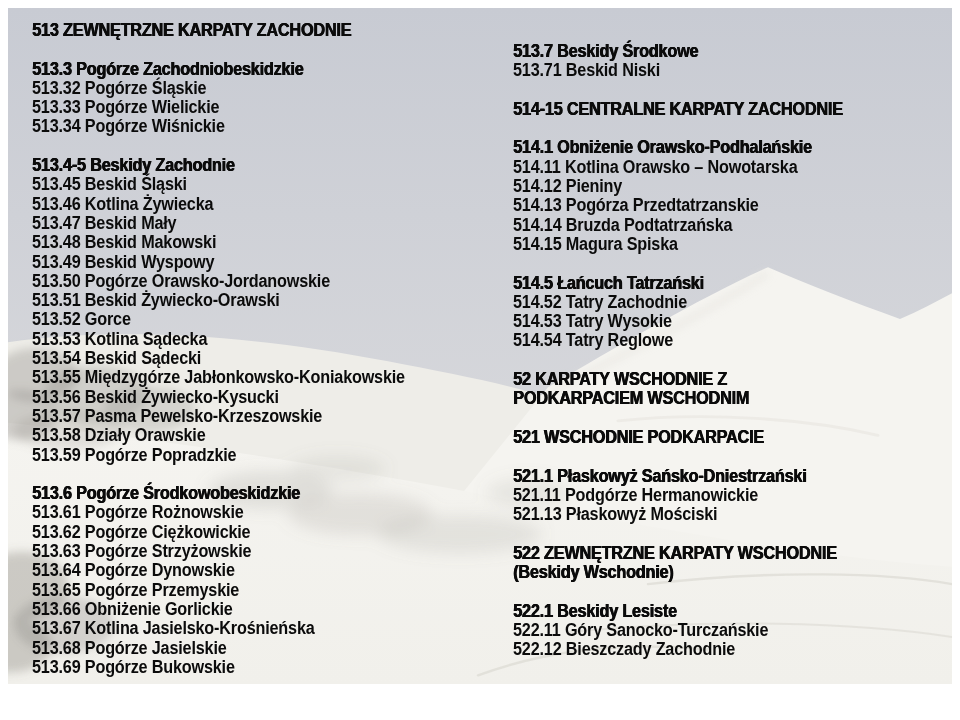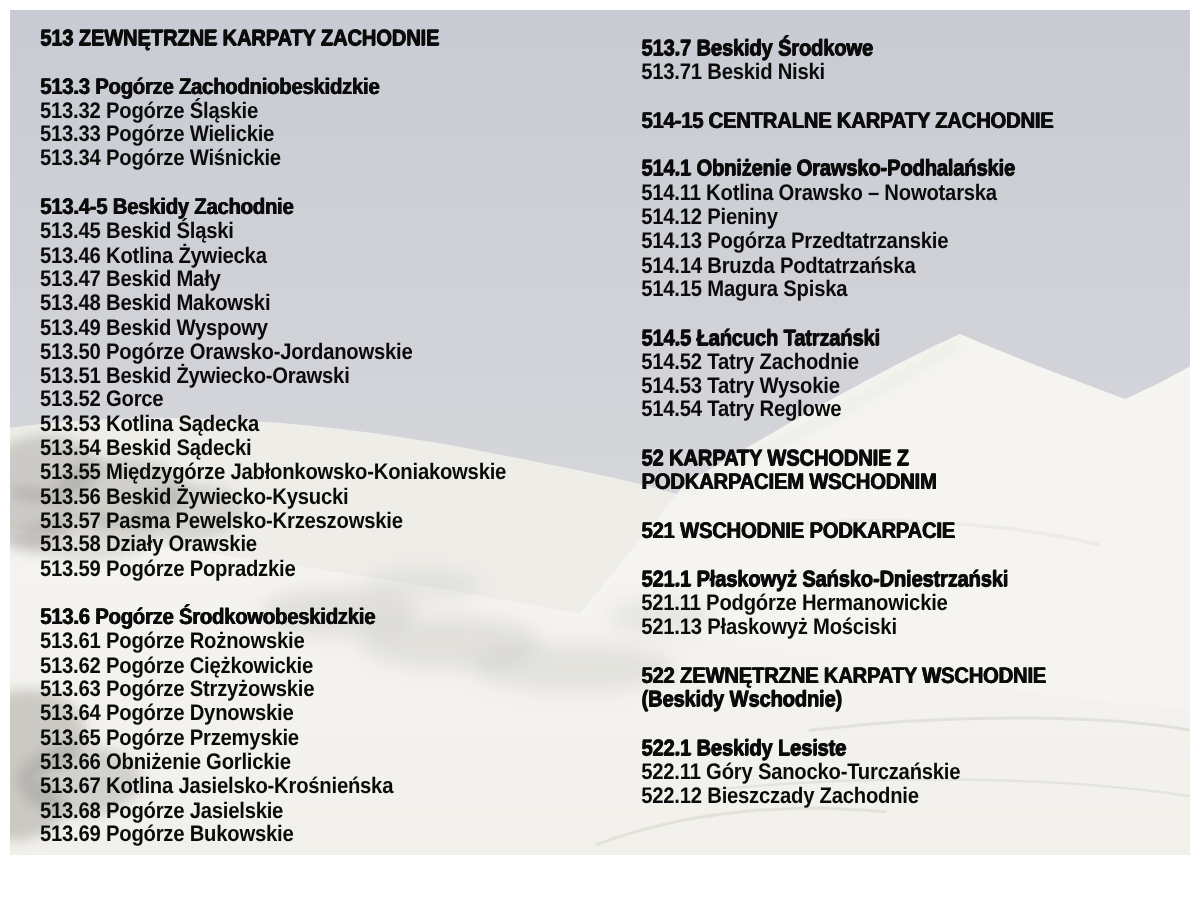--- a/index.html
+++ b/index.html
@@ -3,21 +3,21 @@
 <meta charset="utf-8">
 <style>
   html,body{margin:0;padding:0;background:#ffffff;}
   body{font-family:"Liberation Sans", sans-serif;}
   .slide{position:relative;width:960px;height:692px;background:var(--frame,#ffffff);overflow:hidden;}
   .photo{position:absolute;inset:8px;overflow:hidden;background:var(--sky-bottom,#d5d6da);}
   .photo svg{display:block;width:100%;height:100%;}
   .textlayer{position:absolute;inset:0;}
   .col{position:absolute;}
   .col-left{left:32px;top:21px;}
-  .col-right{left:513px;top:29px;}
+  .col-right{left:513px;top:42px;}
   .line{
     height:19.3px;line-height:19.3px;
     font-size:18px;font-weight:700;
     color:var(--text,#0b0b0b);
     white-space:nowrap;
     letter-spacing:-0.2px;
     transform:scaleX(0.9);
     transform-origin:0 50%;
   }
   .heading{

